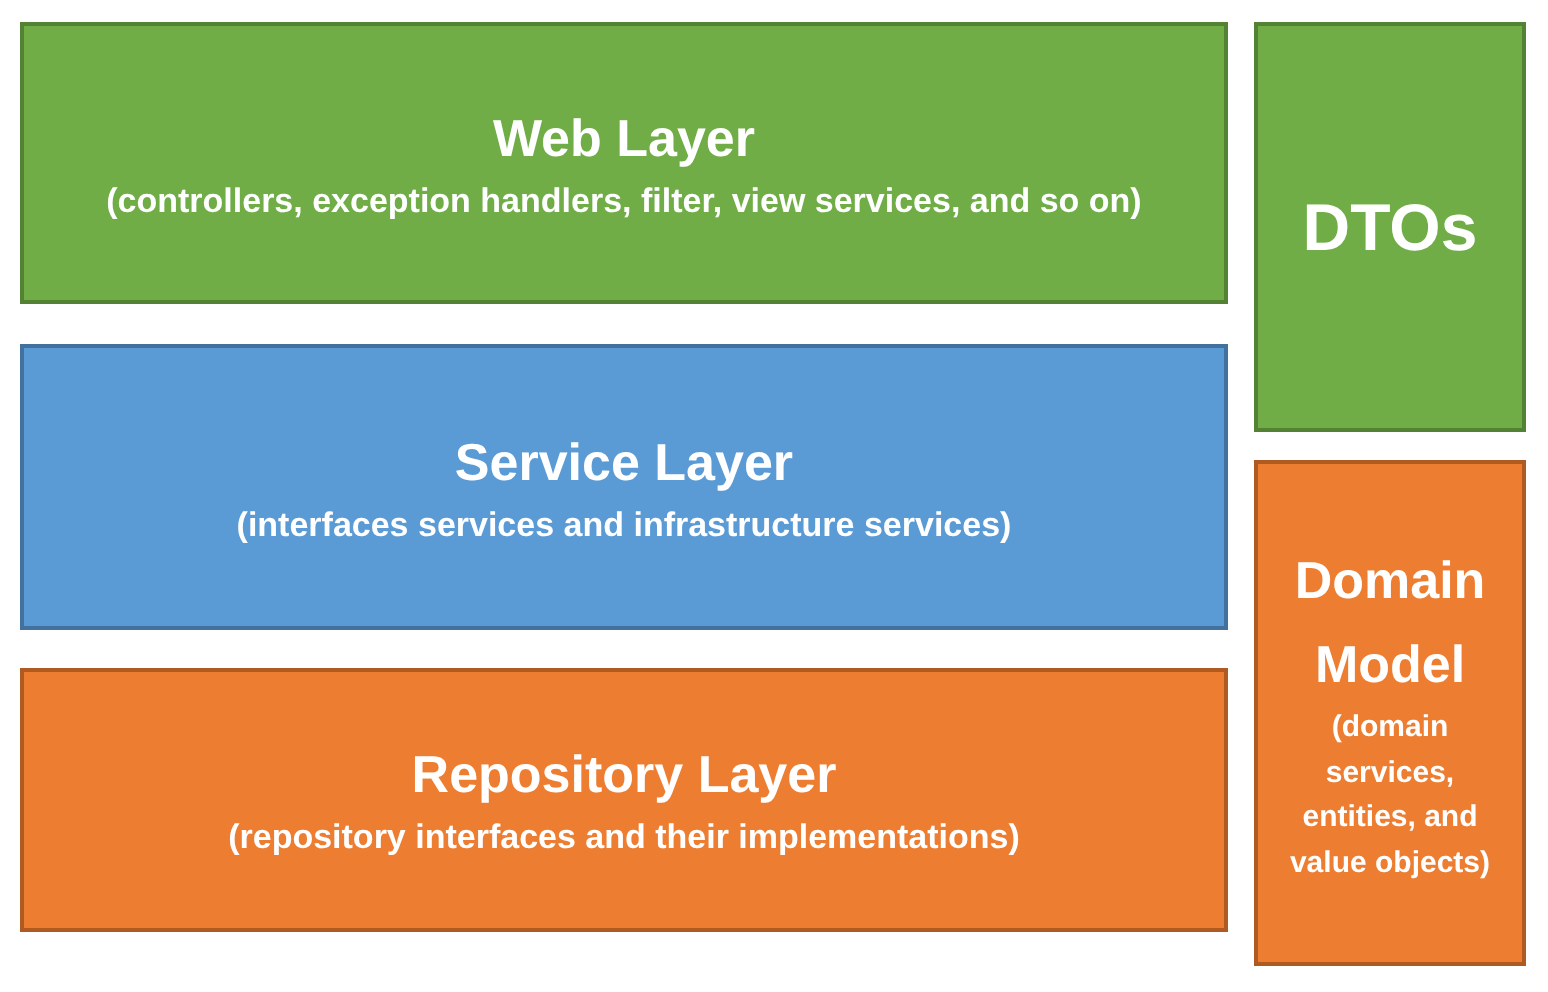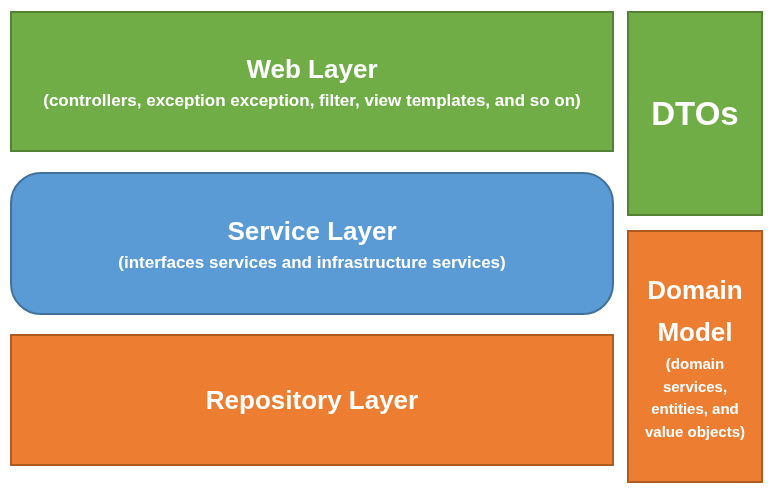--- a/index.html
+++ b/index.html
@@ -30,21 +30,21 @@
   .box .title {
     font-size: 26px;
     line-height: 1.5;
   }
   .box .subtitle {
     font-size: 17px;
     line-height: 1.45;
   }
   
   .layer-web        { left: 10px;  top: 11px;  width: 604px; height: 141px; }
-  .layer-service    { left: 10px;  top: 172px; width: 604px; height: 143px; border-radius: 31px; }
+  .layer-service    { left: 10px;  top: 172px; width: 604px; height: 143px; }
   .layer-repository { left: 10px;  top: 334px; width: 604px; height: 132px; }
   
   .side-dtos        { left: 627px; top: 11px;  width: 136px; height: 205px; }
   .side-domain      { left: 627px; top: 230px; width: 136px; height: 253px; padding: 0 4px; }
   .side-domain .title {
     font-size: 26px;
     line-height: 1.6;
   }
   .side-domain .subtitle {
     font-size: 15px;
@@ -55,30 +55,31 @@
     line-height: 1.5;
   }
 </style>
 </head>
 <body>
 
 <div class="canvas">
 
   <div class="box layer-web" style="background: rgb(112, 173, 71); border-color: rgb(84, 130, 53);">
     <div class="title">Web Layer</div>
-    <div class="subtitle">(controllers, exception exception, filter, view templates, and so on)</div>
+    <div class="subtitle">(controllers, exception handlers, filter, view services, and so on)</div>
   </div>
 
   <div class="box layer-service" style="background: rgb(91, 155, 213); border-color: rgb(65, 113, 156);">
     <div class="title">Service Layer</div>
     <div class="subtitle">(interfaces services and infrastructure services)</div>
   </div>
 
   <div class="box layer-repository" style="background: rgb(237, 125, 49); border-color: rgb(174, 90, 33);">
     <div class="title">Repository Layer</div>
+    <div class="subtitle">(repository interfaces and their implementations)</div>
   </div>
 
   <div class="box side-dtos" style="background: rgb(112, 173, 71); border-color: rgb(84, 130, 53);">
     <div class="title">DTOs</div>
   </div>
 
   <div class="box side-domain" style="background: rgb(237, 125, 49); border-color: rgb(174, 90, 33);">
     <div class="title">Domain Model</div>
     <div class="subtitle">(domain services, entities, and value objects)</div>
   </div>

